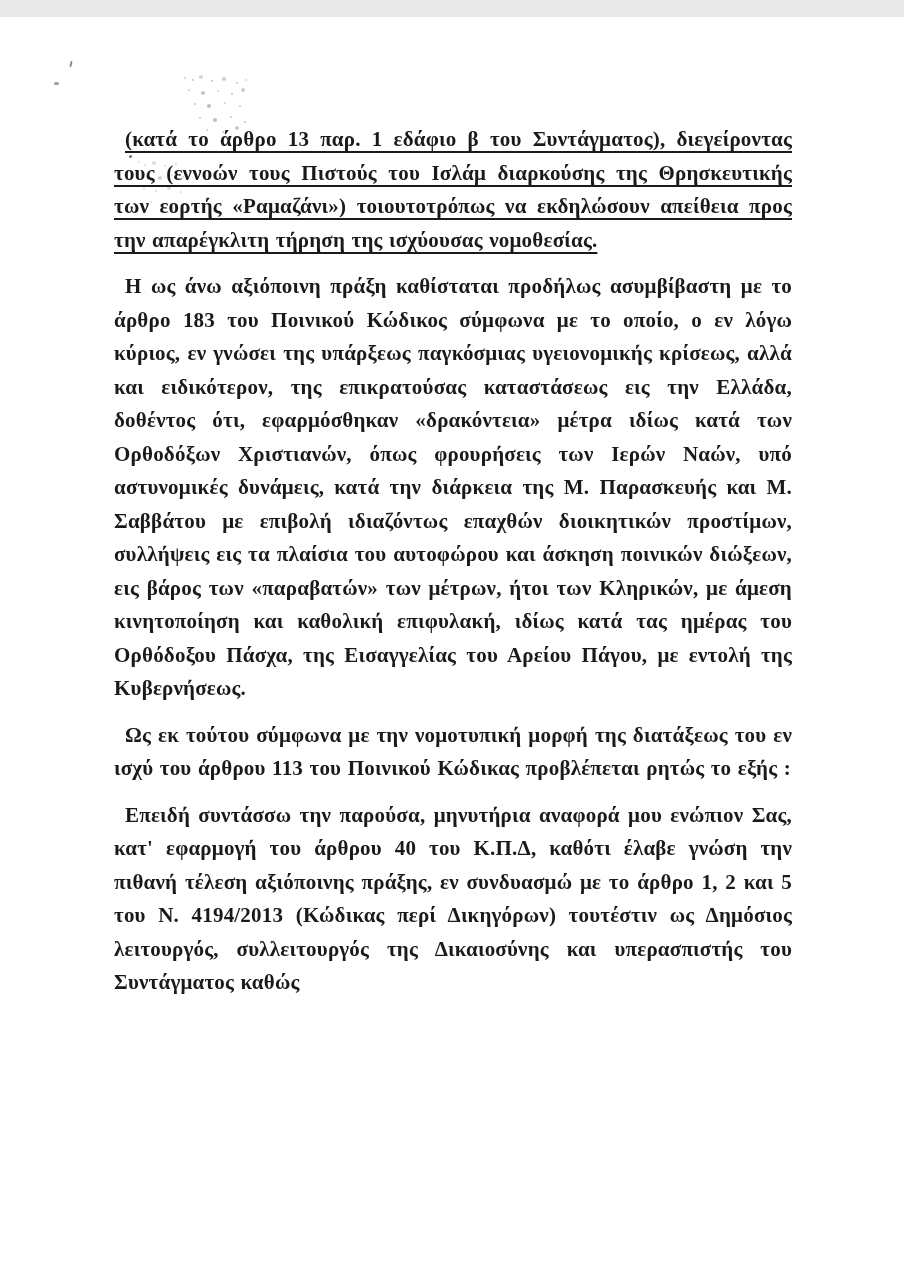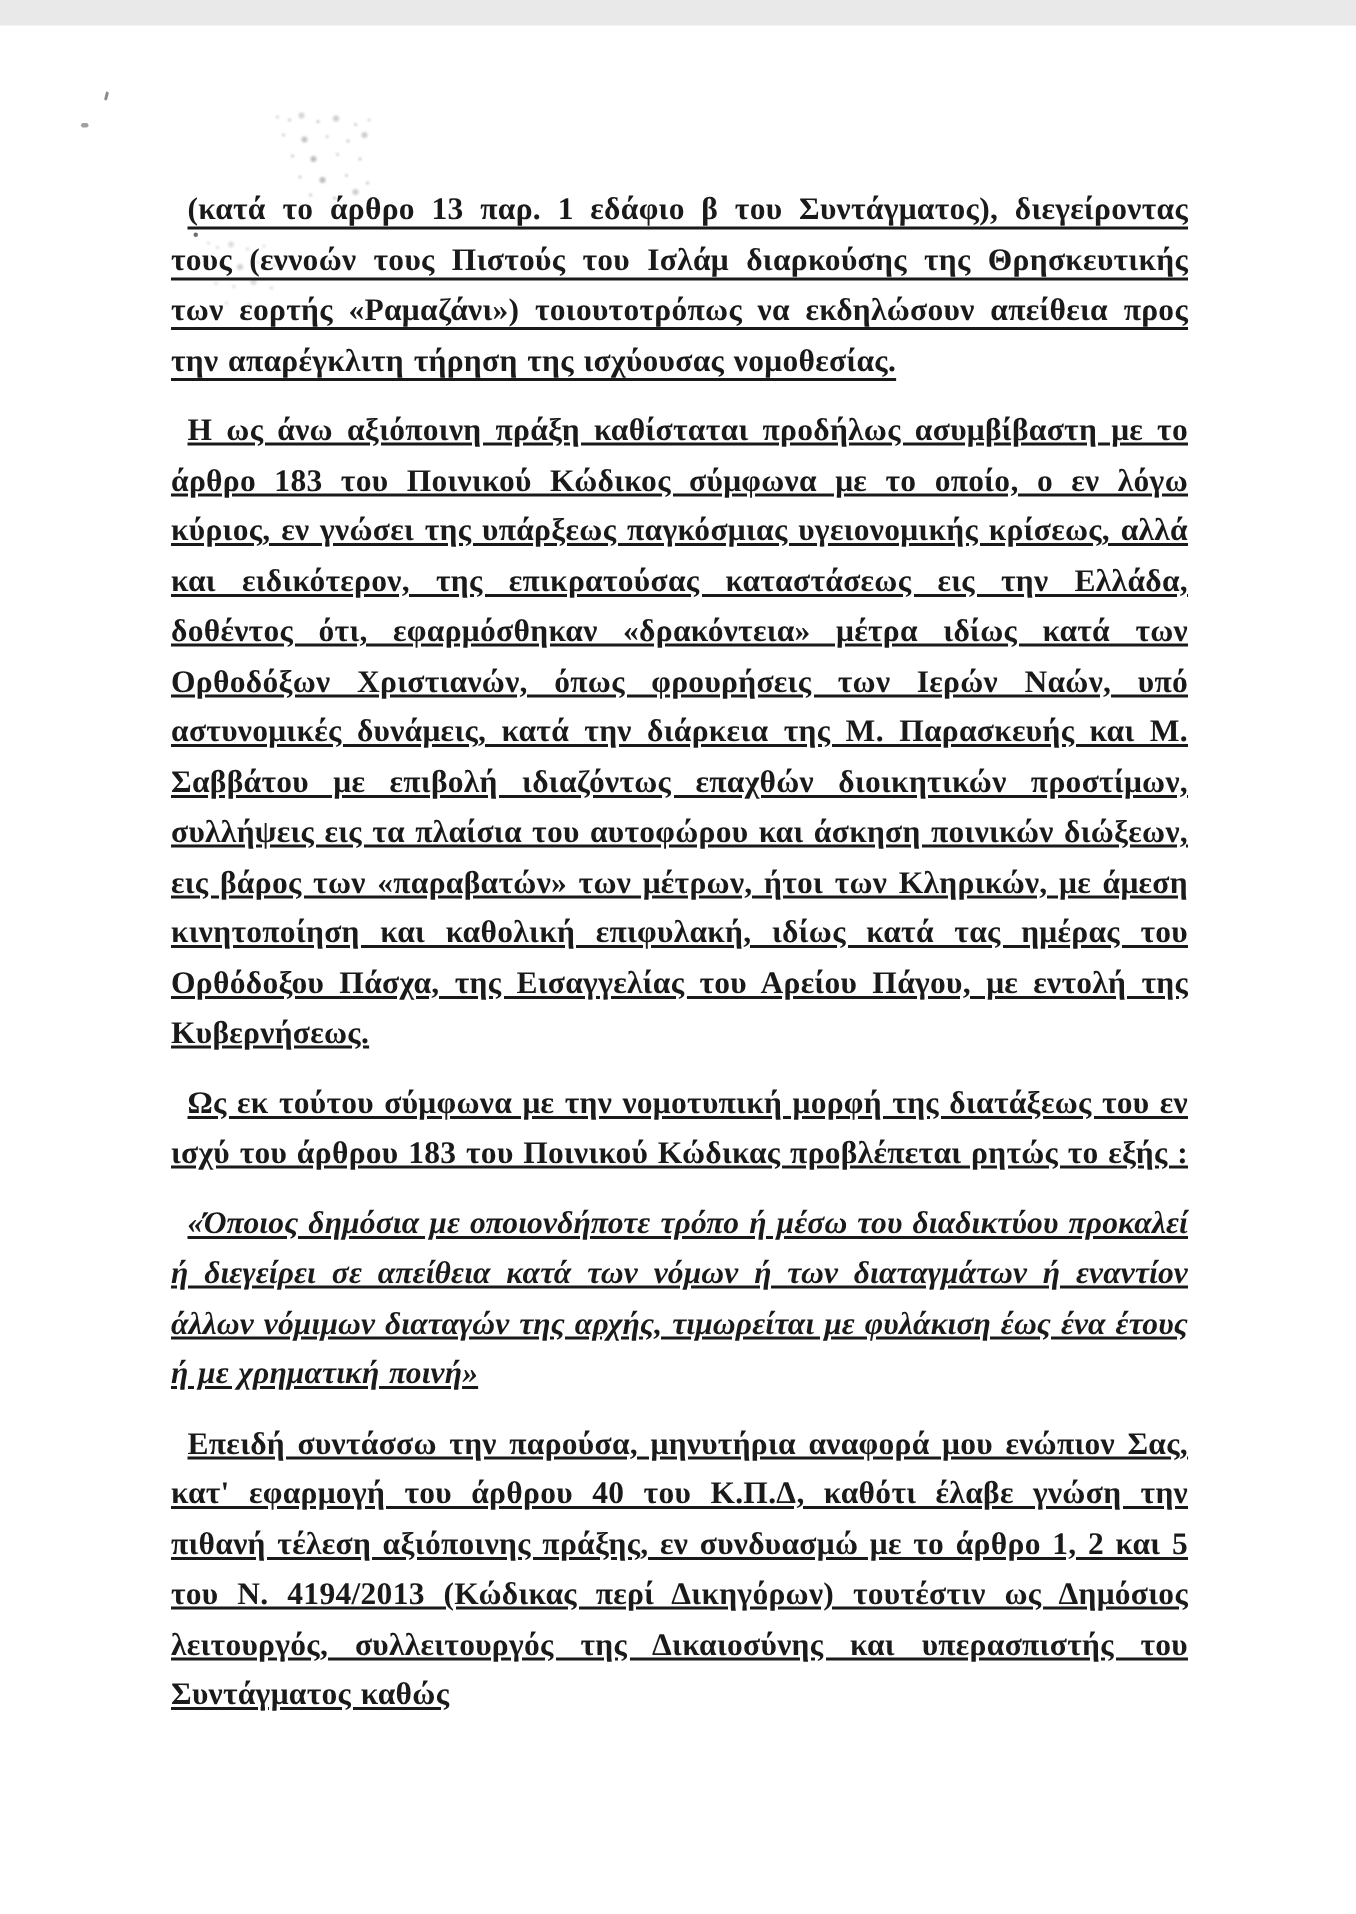--- a/index.html
+++ b/index.html
@@ -23,21 +23,20 @@
 
   p.para {
     margin: 0 0 13px 0;
     font-size: 21px;
     line-height: 33.5px;
     font-weight: 700;
     text-align: justify;
     text-indent: 11px;
     letter-spacing: 0.2px;
     word-spacing: 1px;
-    text-decoration: underline;
   }
   p.para.underlined {
     text-decoration: underline;
     text-decoration-thickness: 1.8px;
     text-underline-offset: 5px;
   }
   p.para.quote {
     font-style: italic;
     letter-spacing: 0.1px;
   }
@@ -86,21 +85,20 @@
   <div class="smudge smudge-b"></div>
   <span class="stray stray-1"></span>
   <span class="stray stray-2"></span>
   <span class="stray stray-3"></span>
 
   <div class="body-text">
     <p class="para underlined">(κατά το άρθρο 13 παρ. 1 εδάφιο β του Συντάγματος), διεγείροντας τους (εννοών τους Πιστούς του Ισλάμ διαρκούσης της Θρησκευτικής των εορτής «Ραμαζάνι») τοιουτοτρόπως να εκδηλώσουν απείθεια προς την απαρέγκλιτη τήρηση της ισχύουσας νομοθεσίας.</p>
 
     <p class="para">Η ως άνω αξιόποινη πράξη καθίσταται προδήλως ασυμβίβαστη με το άρθρο 183 του Ποινικού Κώδικος σύμφωνα με το οποίο, ο εν λόγω κύριος, εν γνώσει της υπάρξεως παγκόσμιας υγειονομικής κρίσεως, αλλά και ειδικότερον, της επικρατούσας καταστάσεως εις την Ελλάδα, δοθέντος ότι, εφαρμόσθηκαν «δρακόντεια» μέτρα ιδίως κατά των Ορθοδόξων Χριστιανών, όπως φρουρήσεις των Ιερών Ναών, υπό αστυνομικές δυνάμεις, κατά την διάρκεια της Μ. Παρασκευής και Μ. Σαββάτου με επιβολή ιδιαζόντως επαχθών διοικητικών προστίμων, συλλήψεις εις τα πλαίσια του αυτοφώρου και άσκηση ποινικών διώξεων, εις βάρος των «παραβατών» των μέτρων, ήτοι των Κληρικών, με άμεση κινητοποίηση και καθολική επιφυλακή, ιδίως κατά τας ημέρας του Ορθόδοξου Πάσχα, της Εισαγγελίας του Αρείου Πάγου, με εντολή της Κυβερνήσεως.</p>
 
-    <p class="para">Ως εκ τούτου σύμφωνα με την νομοτυπική μορφή της διατάξεως του εν ισχύ του άρθρου 183 του Ποινικού Κώδικας προβλέπεται ρητώς το εξής :</p>
+    <p class="para">Ως εκ τούτου σύμφωνα με την νομοτυπική μορφή της διατάξεως του εν ισχύ του άρθρου 113 του Ποινικού Κώδικας προβλέπεται ρητώς το εξής :</p>
 
-    <p class="para quote">«Όποιος δημόσια με οποιονδήποτε τρόπο ή μέσω του διαδικτύου προκαλεί ή διεγείρει σε απείθεια κατά των νόμων ή των διαταγμάτων ή εναντίον άλλων νόμιμων διαταγών της αρχής, τιμωρείται με φυλάκιση έως ένα έτους ή με χρηματική ποινή»</p>
 
 
     <p class="para closing">Επειδή συντάσσω την παρούσα, μηνυτήρια αναφορά μου ενώπιον Σας, κατ' εφαρμογή του άρθρου 40 του Κ.Π.Δ, καθότι έλαβε γνώση την πιθανή τέλεση αξιόποινης πράξης, εν συνδυασμώ με το άρθρο 1, 2 και 5 του Ν. 4194/2013 (Κώδικας περί Δικηγόρων) τουτέστιν ως Δημόσιος λειτουργός, συλλειτουργός της Δικαιοσύνης και υπερασπιστής του Συντάγματος καθώς</p>
   </div>
 
 </div>
 
 </body></html>

